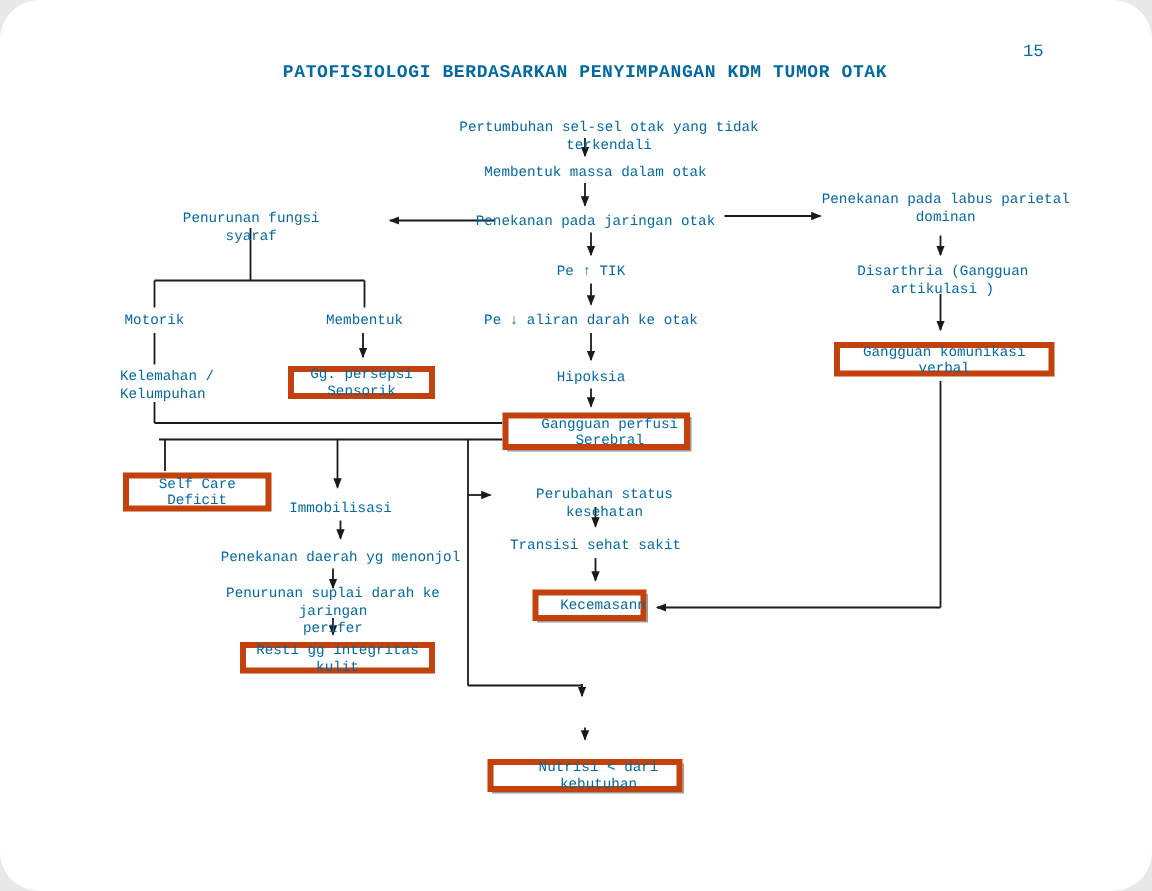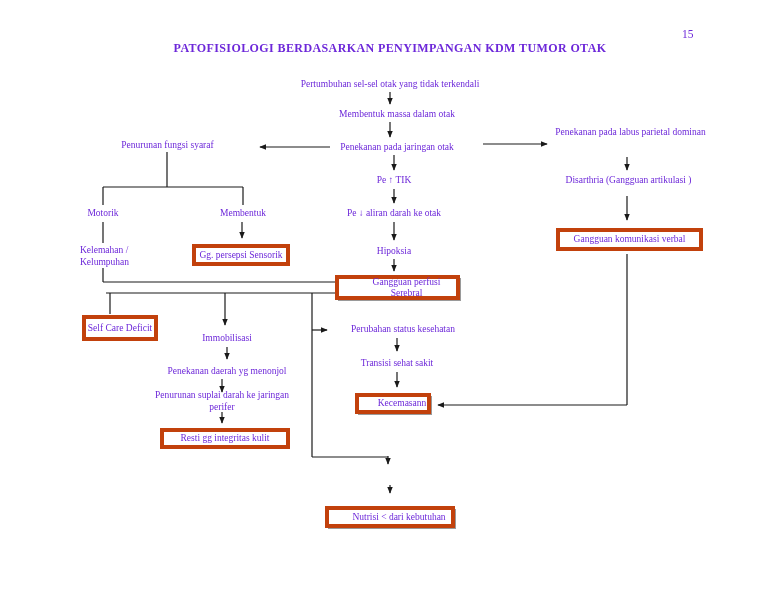--- a/index.html
+++ b/index.html
@@ -1,22 +1,23 @@
 <!DOCTYPE html>
 <html><head>
 <meta charset="utf-8">
 <style>
   html,body{margin:0;padding:0;background:#e8e8e8;}
   #page{
     position:relative;
     width:768px;height:594px;
     background:#ffffff;
-    font-family:Liberation Serif, serif;
-    color:#6d28d9;
+    font-family:Liberation Mono, monospace;
+    color:#0369a1;
     overflow:hidden;
+    border-radius:26px;
   }
   .pageno{
     position:absolute;left:682px;top:28px;width:40px;
     font-size:11.5px;text-align:left;
   }
   .title{
     position:absolute;left:94px;top:41px;width:592px;
     text-align:center;font-weight:bold;font-size:12px;letter-spacing:.4px;
   }
   .lbl{
@@ -88,37 +89,37 @@
       <line x1="397" y1="372" x2="397" y2="387" marker-end="url(#ah)"></line>
       <line x1="390" y1="485" x2="390" y2="493" marker-end="url(#ah)"></line>
 
       <line x1="627" y1="157" x2="627" y2="170" marker-end="url(#ah)"></line>
       <line x1="627" y1="196" x2="627" y2="220" marker-end="url(#ah)"></line>
       <line x1="627" y1="254" x2="627" y2="405"></line>
       <line x1="627" y1="405" x2="438" y2="405" marker-end="url(#ah)"></line>
     </g>
   </svg>
 
-  <div class="lbl" style="left:290px;top:79px;width:200px">Pertumbuhan sel-sel otak yang tidak terkendali</div>
+  <div class="lbl" style="left:306px;top:79px;width:200px">Pertumbuhan sel-sel otak yang tidak terkendali</div>
   <div class="lbl" style="left:317px;top:142px;width:160px">Penekanan pada jaringan otak</div>
   <div class="lbl" style="left:317px;top:109px;width:160px">Membentuk massa dalam otak</div>
   <div class="lbl" style="left:354px;top:175px;width:80px">Pe ↑ TIK</div>
   <div class="lbl" style="left:314px;top:208px;width:160px">Pe ↓ aliran darah ke otak</div>
   <div class="lbl" style="left:354px;top:246px;width:80px">Hipoksia</div>
   <div class="box shadow" style="left:335px;top:275px;width:125px;height:25px">Gangguan perfusi Serebral</div>
 
   <div class="lbl" style="left:105px;top:140px;width:125px">Penurunan fungsi syaraf</div>
   <div class="lbl" style="left:73px;top:208px;width:60px">Motorik</div>
   <div class="lbl" style="left:212px;top:208px;width:62px">Membentuk</div>
   <div class="lbl left" style="left:80px;top:245px;width:80px">
     <span class="blk">Kelemahan /</span>
     <span class="blk">Kelumpuhan</span>
   </div>
   <div class="box" style="left:192px;top:244px;width:98px;height:22px">Gg. persepsi Sensorik</div>
-  <div class="box" style="left:82px;top:315px;width:76px;height:26px">Self Care Deficit</div>
+  <div class="box" style="left:82px;top:315px;width:99px;height:26px">Self Care Deficit</div>
   <div class="lbl" style="left:187px;top:333px;width:80px">Immobilisasi</div>
   <div class="lbl" style="left:147px;top:366px;width:160px">Penekanan daerah yg menonjol</div>
   <div class="lbl" style="left:132px;top:390px;width:180px">
     <span class="blk">Penurunan suplai darah ke jaringan</span>
     <span class="blk">perifer</span>
   </div>
   <div class="box" style="left:160px;top:428px;width:130px;height:21px">Resti gg integritas kulit</div>
 
   <div class="lbl" style="left:333px;top:324px;width:140px">Perubahan status kesehatan</div>
   <div class="lbl" style="left:337px;top:358px;width:120px">Transisi sehat sakit</div>

